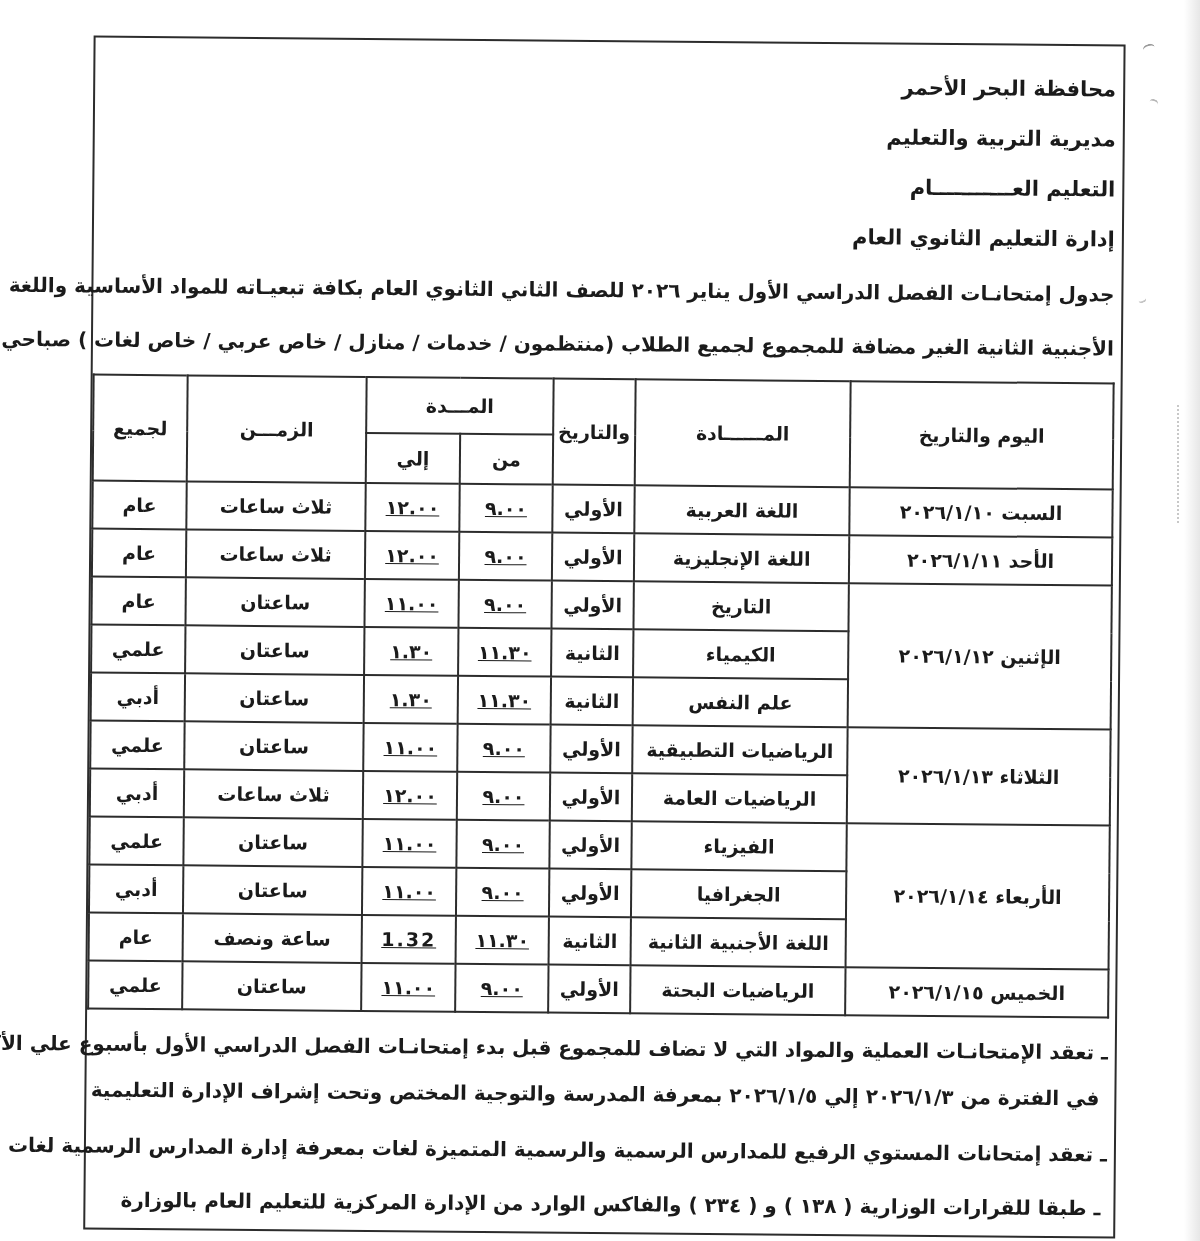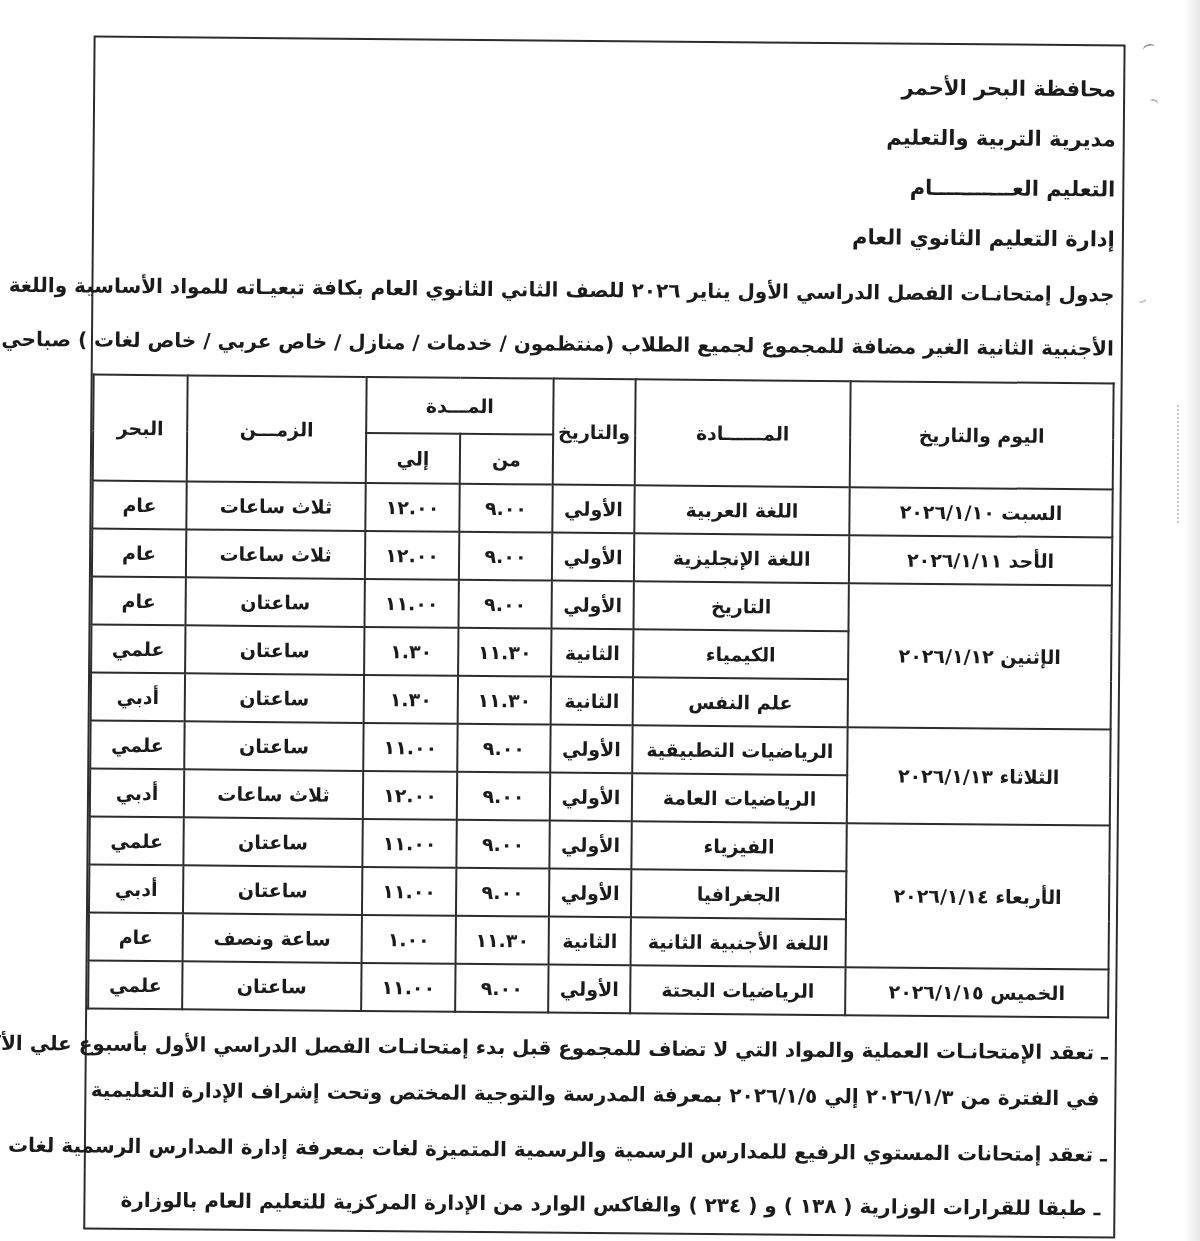--- a/index.html
+++ b/index.html
@@ -66,21 +66,21 @@
     border: 2px solid #2c2c2c;
     text-align: center;
     vertical-align: middle;
     font-size: 19px;
     padding: 0;
     overflow: hidden;
   }
   .exam-table tr.h1 { height: 56px; }
   .exam-table tr.h2 { height: 50px; }
   .exam-table tbody tr { height: 48px; }
-  .num { letter-spacing: 2px; }
+  .num { letter-spacing: 2px; text-decoration: underline; }
   .day-cell { letter-spacing: 0.5px; font-size: 19px; }
 
   .note {
     position: absolute;
     direction: rtl;
     text-align: right;
     font-weight: 700;
     font-size: 20px;
     white-space: nowrap;
   }
@@ -137,21 +137,21 @@
       <col style="width:179px">
       <col style="width:94px">
     </colgroup>
     <thead>
       <tr class="h1">
         <th rowspan="2">اليوم والتاريخ</th>
         <th rowspan="2">المــــــادة</th>
         <th rowspan="2">والتاريخ</th>
         <th colspan="2">المـــدة</th>
         <th rowspan="2">الزمـــن</th>
-        <th rowspan="2">البحر</th>
+        <th rowspan="2">لجميع</th>
       </tr>
       <tr class="h2">
         <th>من</th>
         <th>إلي</th>
       </tr>
     </thead>
     <tbody>
       <tr>
         <td class="day-cell">السبت ٢٠٢٦/١/١٠</td>
         <td>اللغة العربية</td>
@@ -226,21 +226,21 @@
         <td>الأولي</td>
         <td class="num">٩.٠٠</td>
         <td class="num">١١.٠٠</td>
         <td>ساعتان</td>
         <td>أدبي</td>
       </tr>
       <tr>
         <td>اللغة الأجنبية الثانية</td>
         <td>الثانية</td>
         <td class="num">١١.٣٠</td>
-        <td class="num">١.٠٠</td>
+        <td class="num">1.32</td>
         <td>ساعة ونصف</td>
         <td>عام</td>
       </tr>
       <tr>
         <td class="day-cell">الخميس ٢٠٢٦/١/١٥</td>
         <td>الرياضيات البحتة</td>
         <td>الأولي</td>
         <td class="num">٩.٠٠</td>
         <td class="num">١١.٠٠</td>
         <td>ساعتان</td>

